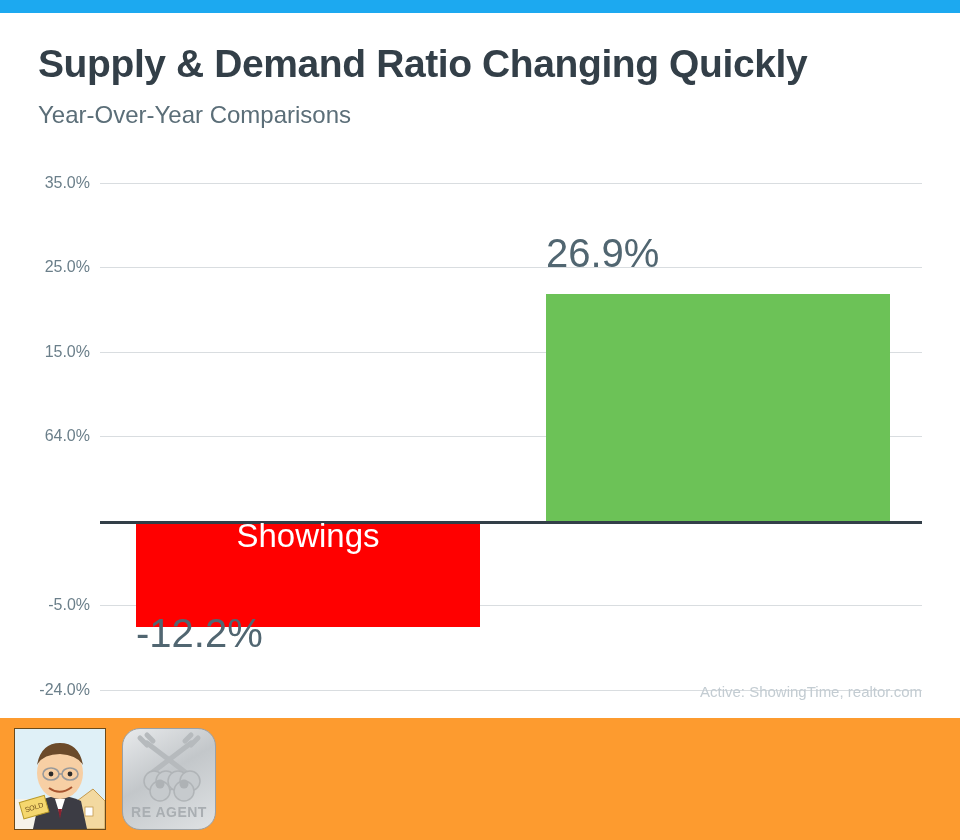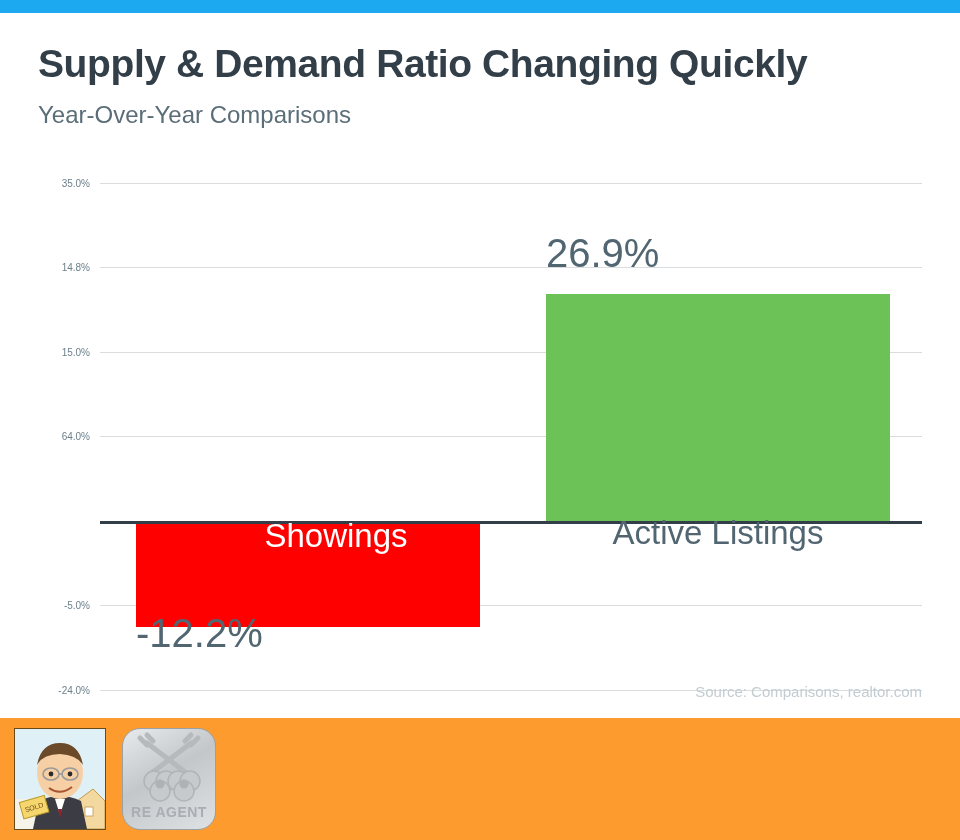--- a/index.html
+++ b/index.html
@@ -25,33 +25,33 @@
     font-size:24px;color:#5b6e78;white-space:nowrap;
   }
 
   
   .chart{position:absolute;left:0;top:150px;width:960px;height:560px;}
   .plot{position:absolute;left:100px;top:33px;width:822px;height:507px;}
 
   .gridline{position:absolute;left:0;width:822px;height:1px;background:#d9dde0;}
   .ytick{
     position:absolute;right:0;width:90px;text-align:right;
-    font-size:10px;color:#6b7f8a;transform:translateY(-50%);
+    font-size:16px;color:#6b7f8a;transform:translateY(-50%);
   }
   .zeroline{position:absolute;left:0;width:822px;height:3px;background:#333f48;}
 
   .bar{position:absolute;}
   .bar-neg{background:#FF0000;}
   .bar-pos{background:#6CC257;}
 
   .barlabel{
     position:absolute;text-align:center;
     font-size:33px;color:#516671;white-space:nowrap;
   }
-  .barlabel.inbar{color:#ffffff;padding-left:28px;}
+  .barlabel.inbar{color:#ffffff;}
   .valuelabel{
     position:absolute;text-align:left;
     font-size:40px;color:#516671;white-space:nowrap;
   }
 
   .source{
     position:absolute;right:38px;top:683px;
     font-size:15px;color:#c3ccd2;white-space:nowrap;
   }
 
@@ -89,42 +89,41 @@
 
       <div class="gridline" style="top:0px;"></div>
       <div class="gridline" style="top:84px;"></div>
       <div class="gridline" style="top:169px;"></div>
       <div class="gridline" style="top:253px;"></div>
       <div class="gridline" style="top:422px;"></div>
       <div class="gridline" style="top:507px;"></div>
       <div class="gridline" style="top:591px;"></div>
 
       <div class="ytick" style="top:0px;left:-100px;">35.0%</div>
-      <div class="ytick" style="top:84px;left:-100px;">14.8%</div>
+      <div class="ytick" style="top:84px;left:-100px;">25.0%</div>
       <div class="ytick" style="top:169px;left:-100px;">15.0%</div>
       <div class="ytick" style="top:253px;left:-100px;">64.0%</div>
       <div class="ytick" style="top:422px;left:-100px;">-5.0%</div>
       <div class="ytick" style="top:507px;left:-100px;">-24.0%</div>
       <div class="ytick" style="top:591px;left:-100px;">-25.0%</div>
 
       <div class="bar bar-pos" style="left:446px;top:111px;width:344px;height:227px;"></div>
       <div class="bar bar-neg" style="left:36px;top:341px;width:344px;height:103px;"></div>
 
       <div class="zeroline" style="top:338px;"></div>
 
       <div class="valuelabel" style="left:446px;top:48px;width:344px;">26.9%</div>
       <div class="valuelabel" style="left:36px;top:428px;width:344px;">-12.2%</div>
 
       <div class="barlabel inbar" style="left:36px;top:334px;width:344px;">Showings</div>
-      <div class="barlabel" style="left:446px;top:331px;width:344px;">Active Listings</div>
 
     </div>
   </div>
 
-  <div class="source">Source: Comparisons, realtor.com</div>
+  <div class="source">Active: ShowingTime, realtor.com</div>
 
   <div class="footer">
 
     <div class="avatar">
       <svg width="90" height="100" viewBox="0 0 90 100">
         <rect width="90" height="100" fill="#dff0f7"></rect>
         <rect x="0" y="70" width="90" height="30" fill="#f6f3ea"></rect>
         <polygon points="62,72 78,60 90,72 90,100 62,100" fill="#f3d9a0" stroke="#c49a4e" stroke-width="1"></polygon>
         <rect x="70" y="78" width="8" height="9" fill="#fff" stroke="#c49a4e" stroke-width="0.8"></rect>
         <path d="M18 100 L24 72 Q45 62 66 72 L72 100 Z" fill="#3c3c44"></path>

